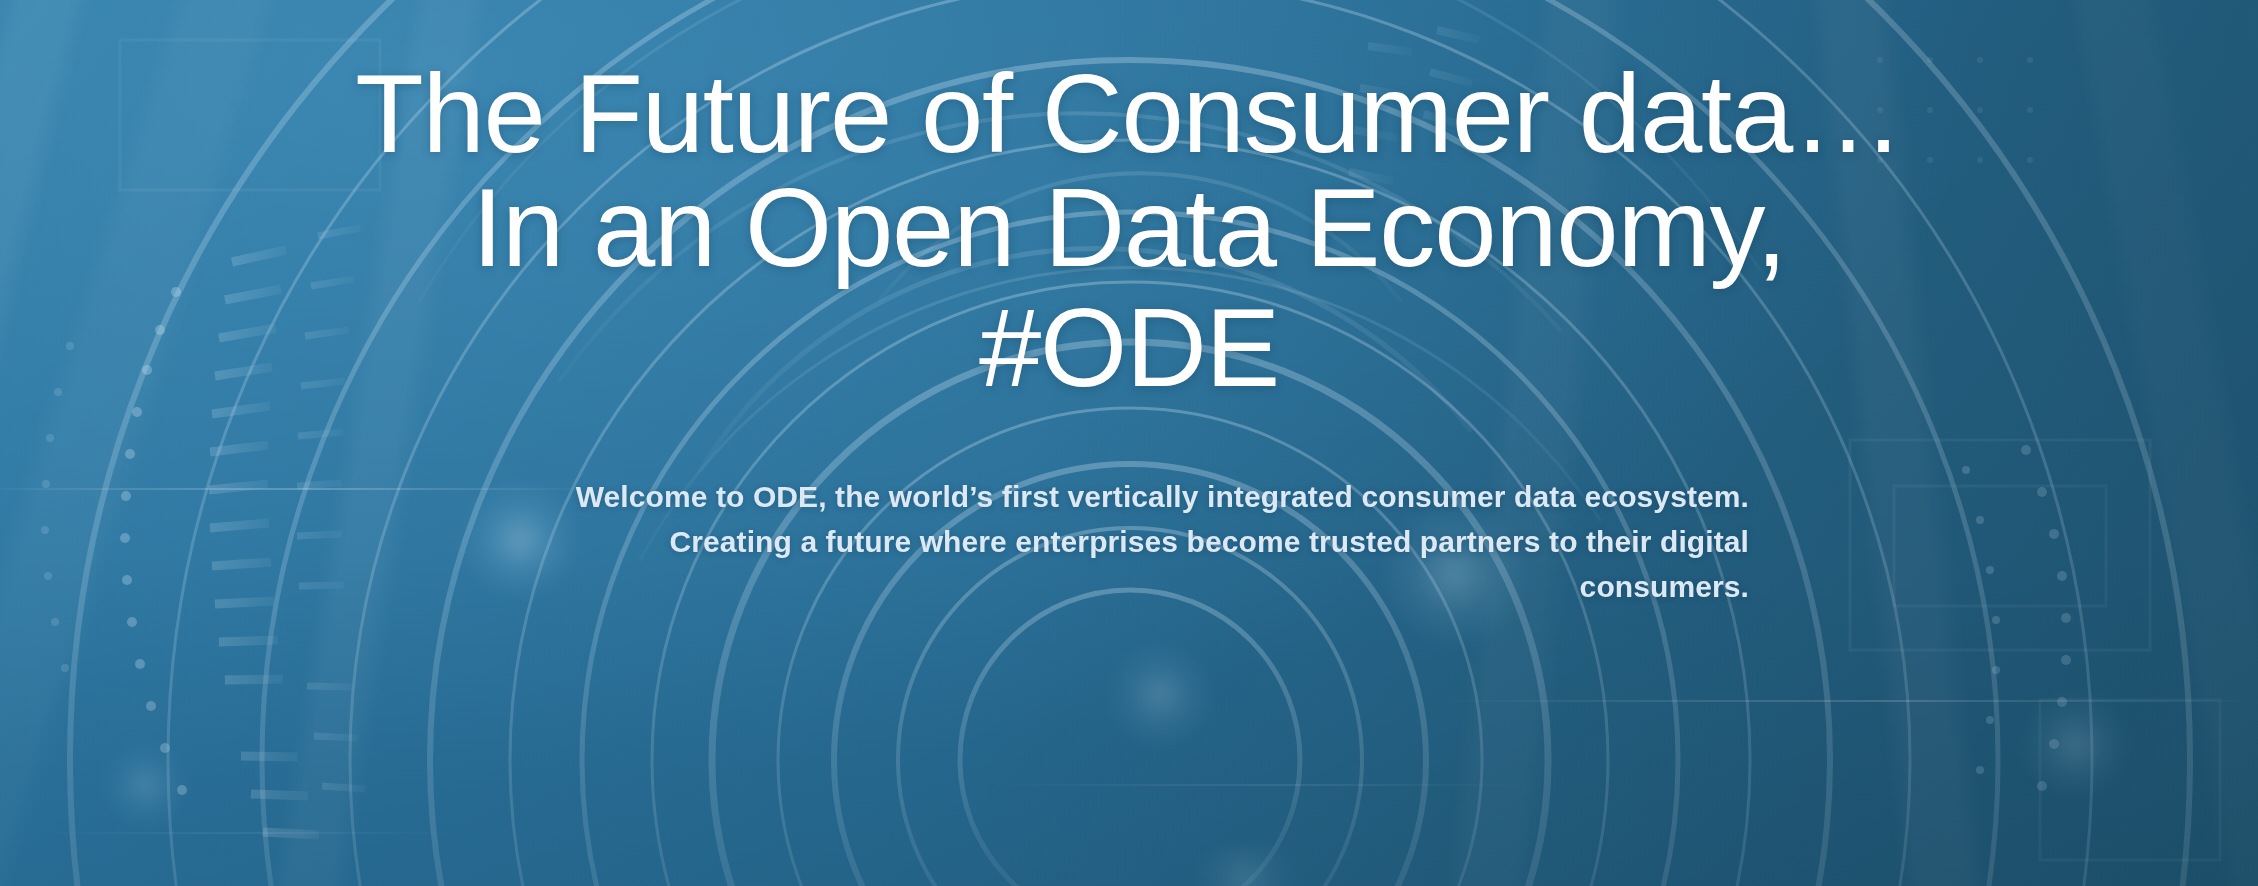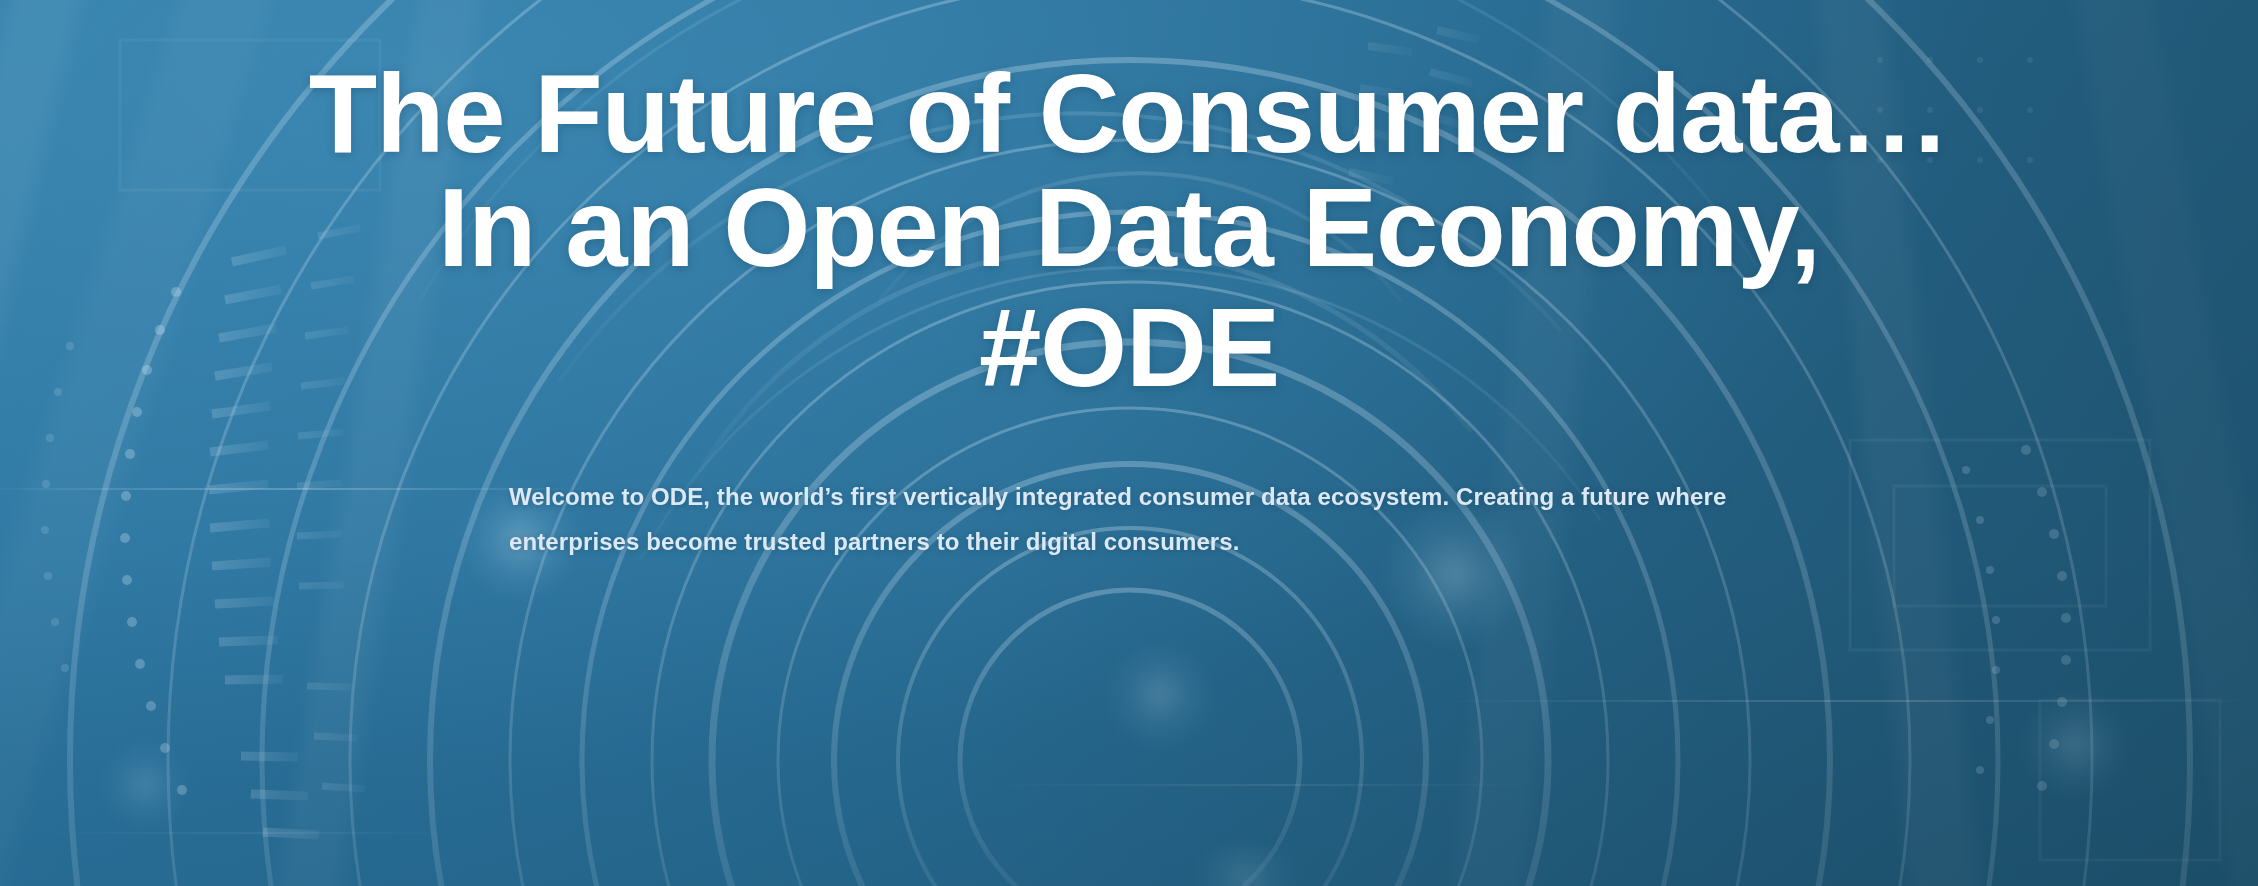--- a/index.html
+++ b/index.html
@@ -97,39 +97,39 @@
     padding-top: 58px;
     box-sizing: border-box;
   }
 
   .hero-title {
     margin: 0;
     width: 2190px;
     text-align: center;
     color: #ffffff;
     font-family: "Liberation Sans", sans-serif;
-    font-weight: 700;
+    font-weight: 400;
     font-size: 112px;
     line-height: 112px;
     letter-spacing: -1.2px;
     text-shadow: 0 2px 10px rgba(12,50,74,0.28);
   }
   .hero-title .tline { display: block; white-space: nowrap; }
   .hero-title .tline.l2 { margin-top: 2px; }
   .hero-title .tline.l3 { margin-top: 8px; }
 
   .hero-sub {
     margin: 0;
     margin-top: 70px;
     width: 1240px;
-    text-align: left;
+    text-align: right;
     color: #dce9f4;
     font-family: "Liberation Sans", sans-serif;
     font-weight: 700;
-    font-size: 24px;
+    font-size: 30px;
     line-height: 45px;
     letter-spacing: 0.1px;
     text-shadow: 0 1px 6px rgba(12,50,74,0.30);
   }
 </style>
 </head>
 <body>
 
 <div id="hero">
 

